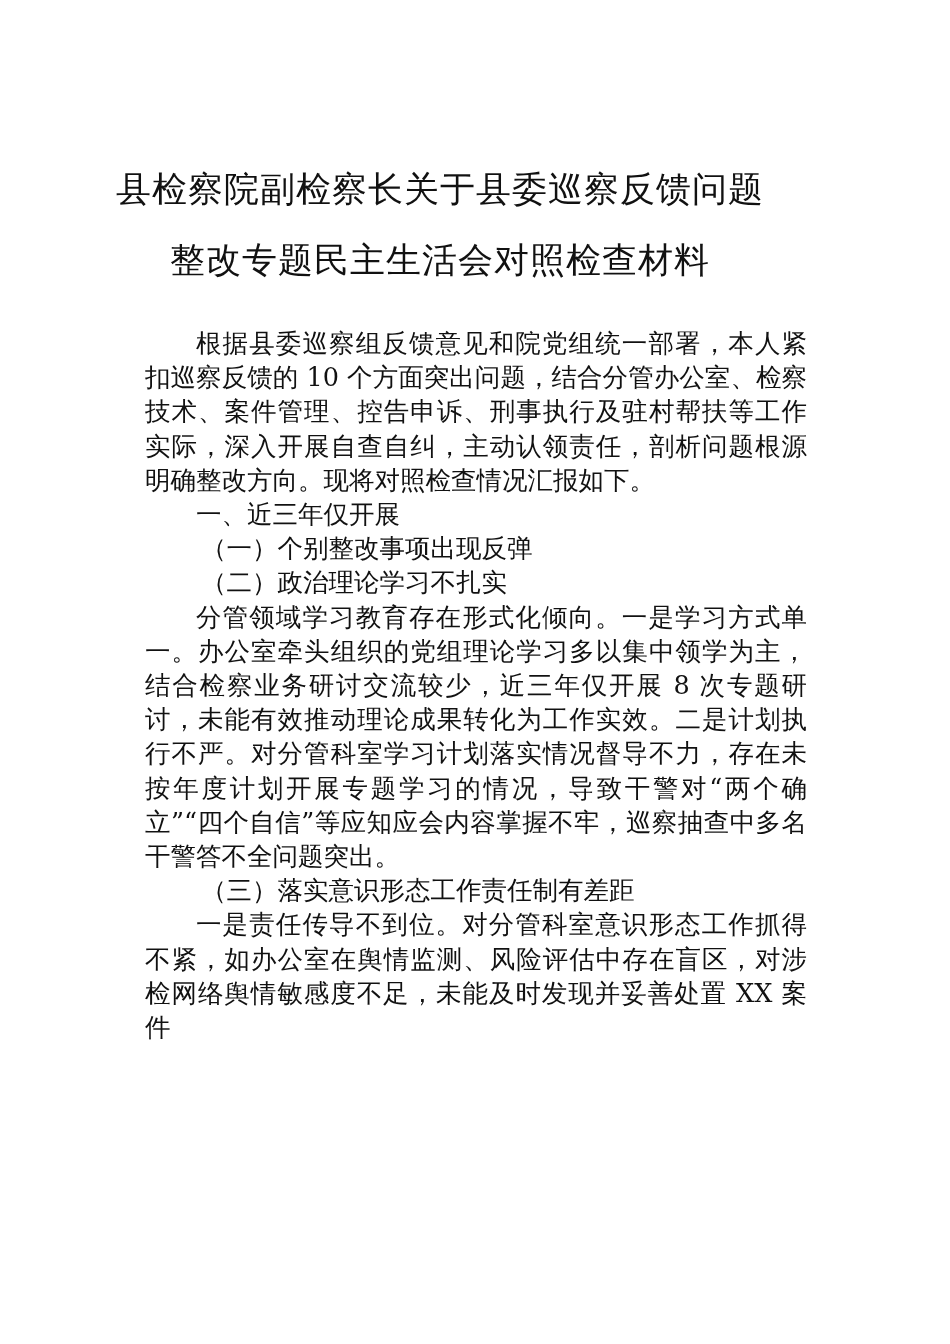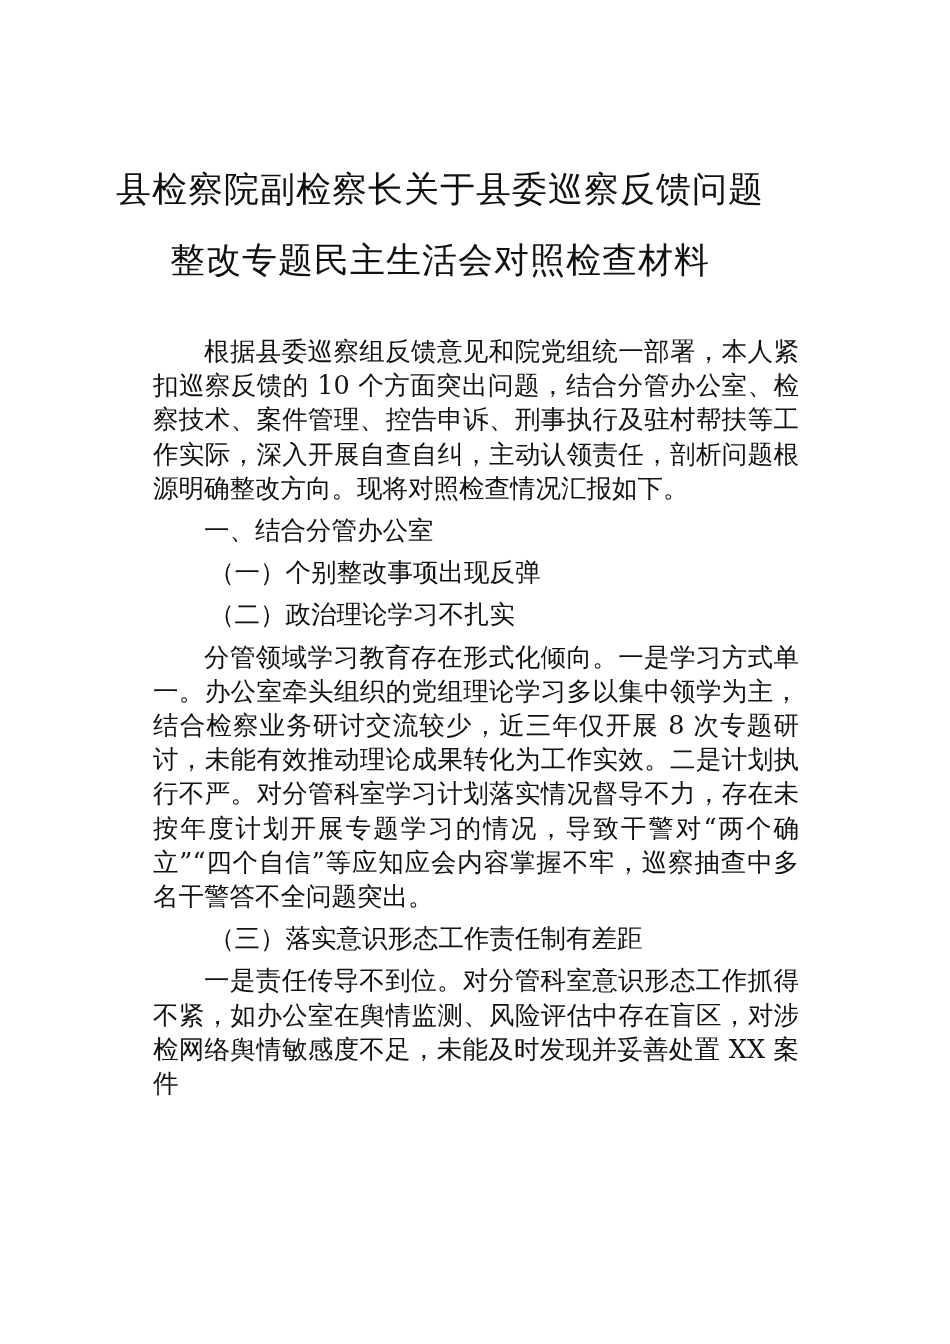--- a/index.html
+++ b/index.html
@@ -4,35 +4,35 @@
 <style>
   html, body { margin: 0; padding: 0; background: #ffffff; }
   body { width: 950px; height: 1344px; position: relative; overflow: hidden; }
   .page { position: absolute; left: 0; top: 0; width: 950px; height: 1344px; background: #fff; }
   .title { position: absolute; left: 0; width: 880px; text-align: center;
     font-family: "DejaVu Sans", sans-serif; font-size: 35px; color: #111; letter-spacing: 1px; }
   .t1 { top: 166px; }
   .t2 { top: 237px; font-family: Liberation Mono, monospace; }
   .body { position: absolute; left: 145px; top: 326px; width: 662px;
     font-family: "DejaVu Serif", serif; font-size: 25.5px; line-height: 34.2px; color: #111; }
-  .body p { margin: 8px; text-align: justify; text-align-last: left; }
+  .body p { margin: 0; text-align: justify; text-align-last: left; }
   .indent { text-indent: 2em; }
   .h1 { padding-left: 51px; }
   .h2 { padding-left: 56px; }
   .h2b { padding-left: 56px; }
 </style>
 </head>
 <body>
 
 <div class="page">
   <div class="title t1">县检察院副检察长关于县委巡察反馈问题</div>
   <div class="title t2">整改专题民主生活会对照检查材料</div>
 
   <div class="body">
     <p class="indent">根据县委巡察组反馈意见和院党组统一部署，本人紧扣巡察反馈的 10 个方面突出问题，结合分管办公室、检察技术、案件管理、控告申诉、刑事执行及驻村帮扶等工作实际，深入开展自查自纠，主动认领责任，剖析问题根源明确整改方向。现将对照检查情况汇报如下。</p>
-    <p class="h1">一、结合分管办公室</p>
+    <p class="h1">一、近三年仅开展</p>
     <p class="h2">（一）个别整改事项出现反弹</p>
     <p class="h2b">（二）政治理论学习不扎实</p>
     <p class="indent">分管领域学习教育存在形式化倾向。一是学习方式单一。办公室牵头组织的党组理论学习多以集中领学为主，结合检察业务研讨交流较少，近三年仅开展 8 次专题研讨，未能有效推动理论成果转化为工作实效。二是计划执行不严。对分管科室学习计划落实情况督导不力，存在未按年度计划开展专题学习的情况，导致干警对“两个确立”“四个自信”等应知应会内容掌握不牢，巡察抽查中多名干警答不全问题突出。</p>
     <p class="h2b">（三）落实意识形态工作责任制有差距</p>
     <p class="indent">一是责任传导不到位。对分管科室意识形态工作抓得不紧，如办公室在舆情监测、风险评估中存在盲区，对涉检网络舆情敏感度不足，未能及时发现并妥善处置 XX 案件</p>
   </div>
 </div>
 
 </body></html>

